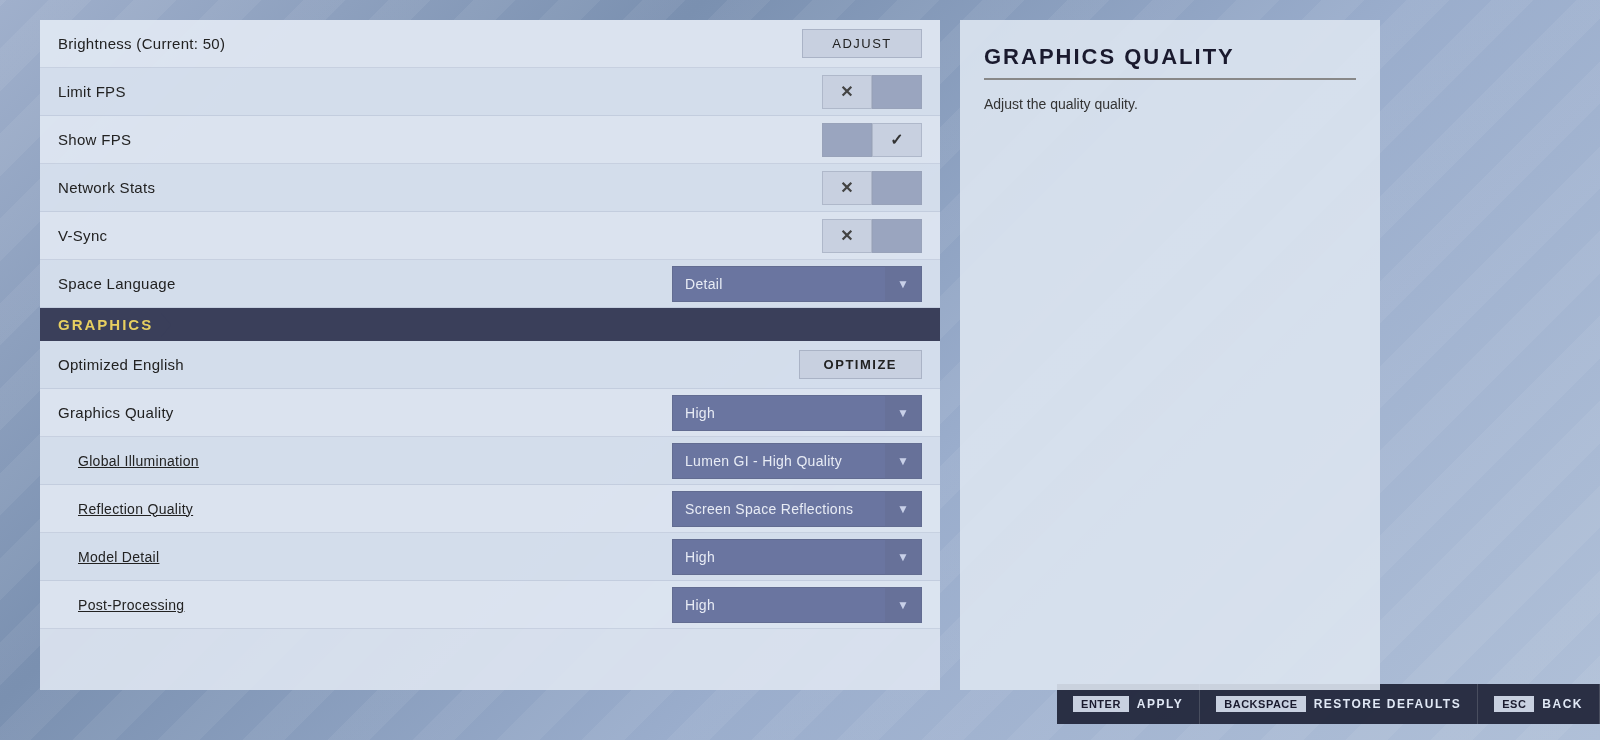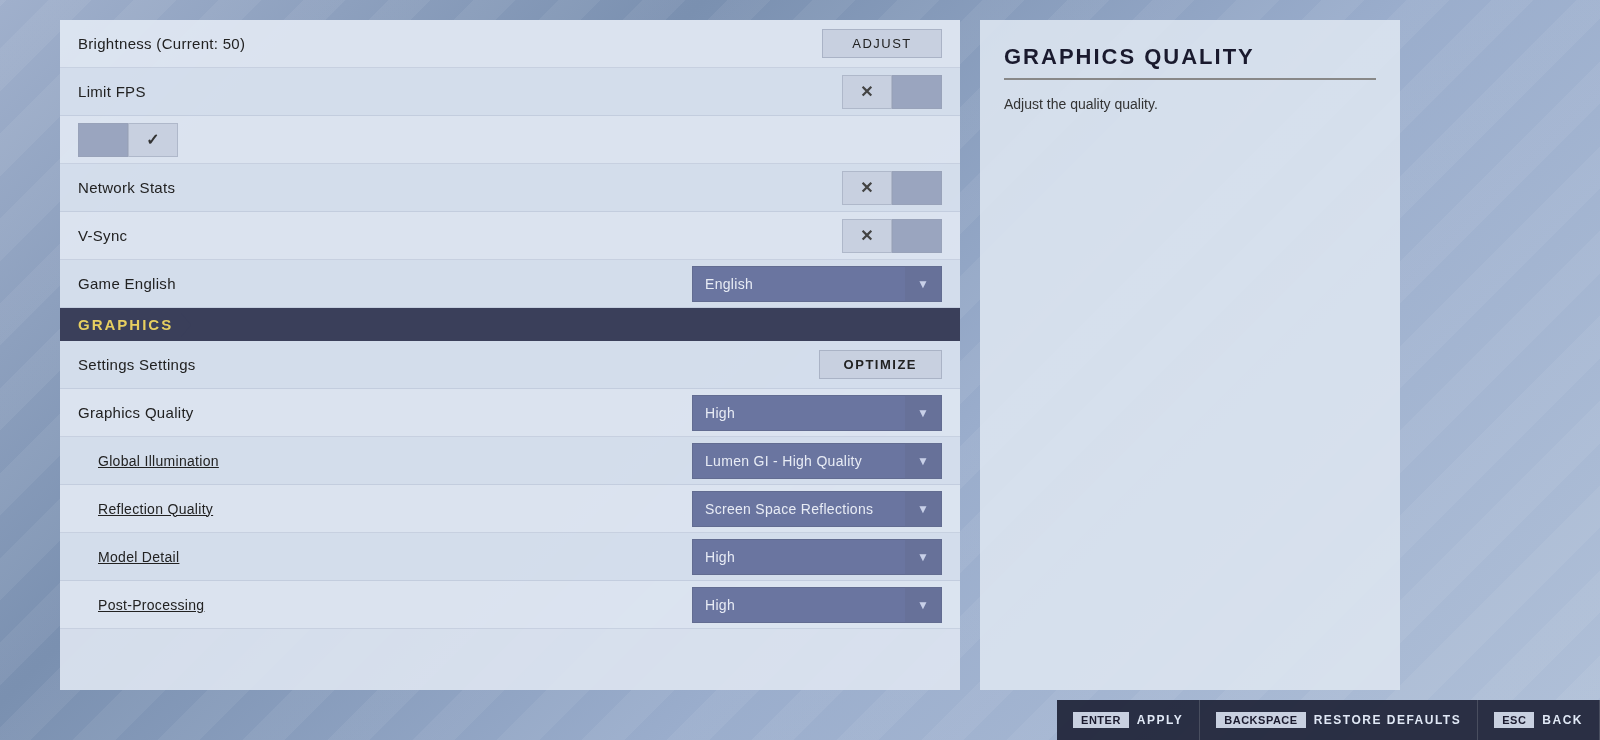--- a/index.html
+++ b/index.html
@@ -33,21 +33,21 @@
         rgba(255,255,255,0.06) 60px
       );
     }
 
     
     .container {
       position: relative;
       z-index: 1;
       display: flex;
       height: 100%;
-      padding: 20px 0 50px 60px;
+      padding: 20px 0 50px 40px;
       gap: 0;
     }
 
     
     .settings-panel {
       width: 900px;
       background: rgba(220, 228, 240, 0.92);
       display: flex;
       flex-direction: column;
       overflow: hidden;
@@ -232,21 +232,21 @@
 
     .info-desc {
       font-size: 14px;
       color: #333;
       line-height: 1.5;
     }
 
     
     .bottom-bar {
       position: absolute;
-      bottom: 0;
+      bottom: 16px;
       right: 0;
       display: flex;
       align-items: flex-start;
       background: rgba(30, 35, 55, 0.92);
       height: 40px;
       padding: 0 0;
     }
 
     .bottom-key {
       display: flex;
@@ -294,20 +294,21 @@
       <span class="label">Limit FPS</span>
       <div class="control">
         <div class="toggle-group">
           <div class="toggle-btn active-x">✕</div>
           <div class="toggle-btn inactive"></div>
         </div>
       </div>
     </div>
 
     <div class="settings-row">
+      <span class="label">Show FPS</span>
       <div class="control">
         <div class="toggle-group">
           <div class="toggle-btn inactive"></div>
           <div class="toggle-btn active-check-on">✓</div>
         </div>
       </div>
     </div>
 
     <div class="settings-row">
       <span class="label">Network Stats</span>
@@ -323,35 +324,35 @@
       <span class="label">V-Sync</span>
       <div class="control">
         <div class="toggle-group">
           <div class="toggle-btn active-x">✕</div>
           <div class="toggle-btn inactive"></div>
         </div>
       </div>
     </div>
 
     <div class="settings-row">
-      <span class="label">Game English</span>
-      <div class="control">
-        <div class="dropdown">
-          <span class="dropdown-text">English</span>
+      <span class="label">Space Language</span>
+      <div class="control">
+        <div class="dropdown">
+          <span class="dropdown-text">Detail</span>
           <div class="dropdown-arrow">▼</div>
         </div>
       </div>
     </div>
 
     <div class="section-header">
       <span class="section-header-text">GRAPHICS</span>
     </div>
 
     <div class="settings-row">
-      <span class="label">Settings Settings</span>
+      <span class="label">Optimized English</span>
       <div class="control">
         <button class="btn-optimize">OPTIMIZE</button>
       </div>
     </div>
 
     <div class="settings-row">
       <span class="label">Graphics Quality</span>
       <div class="control">
         <div class="dropdown">
           <span class="dropdown-text">High</span>

